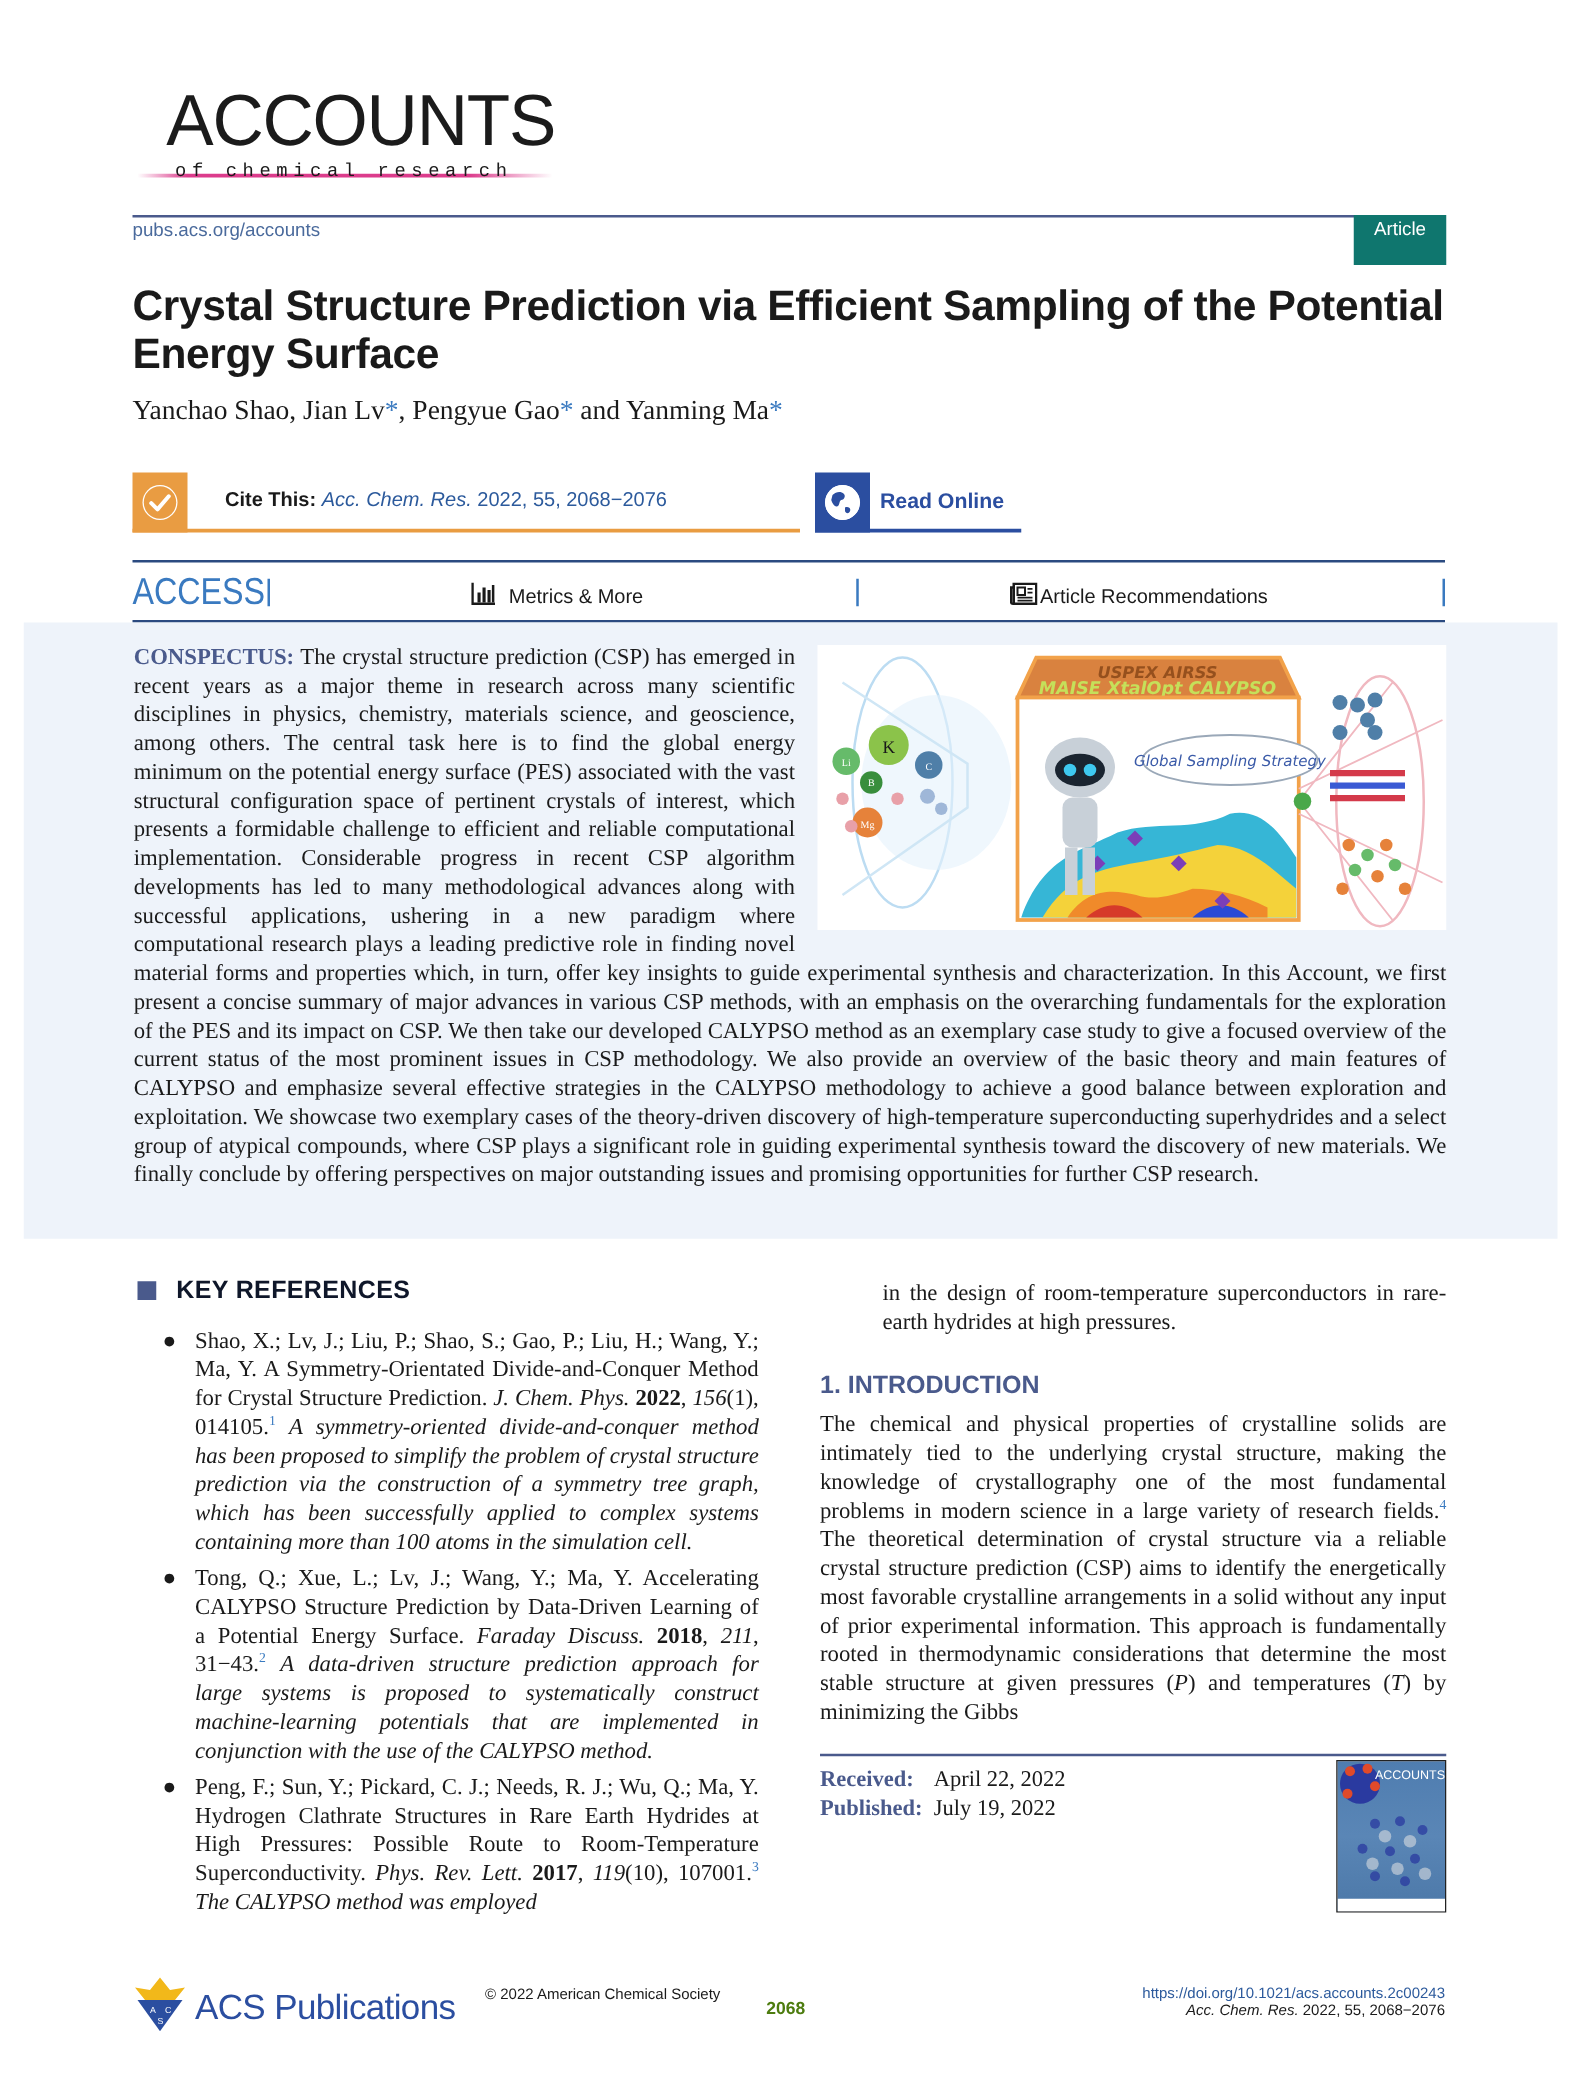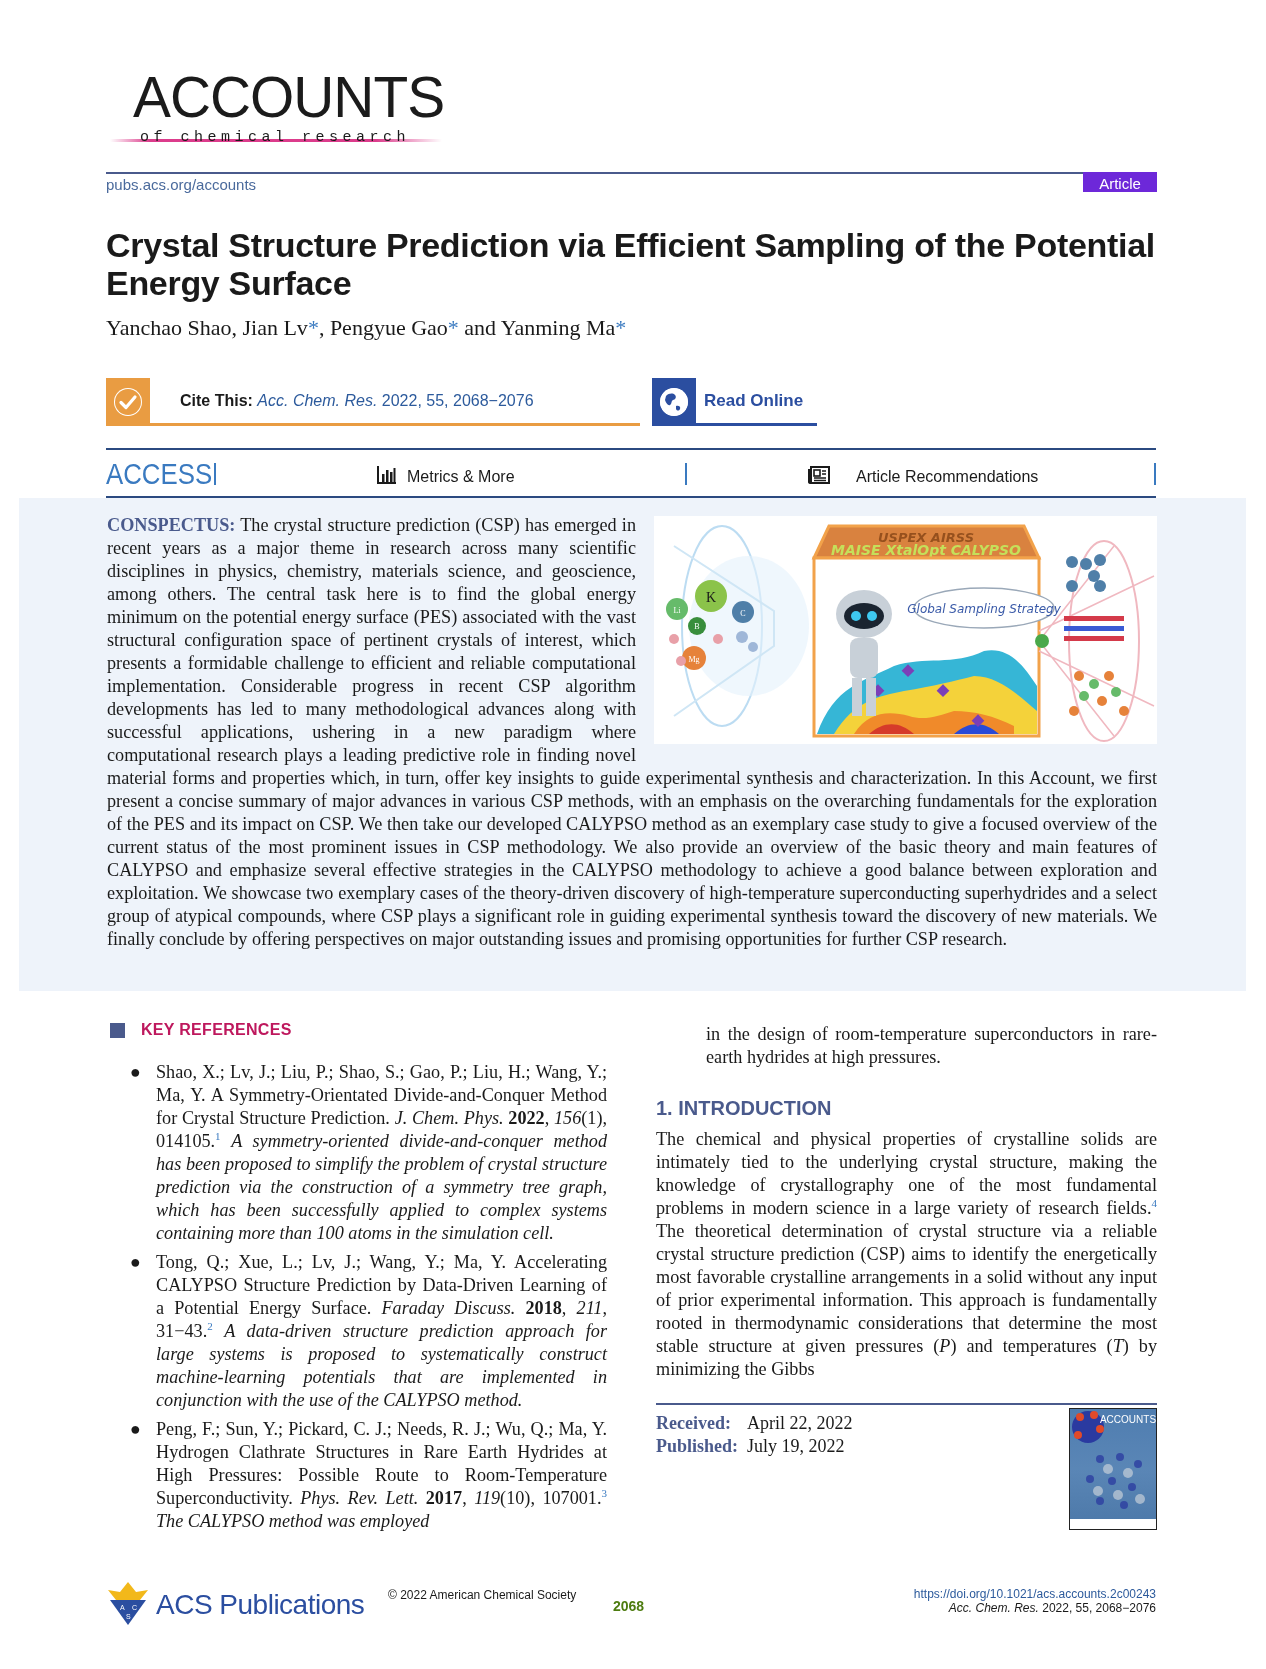--- a/index.html
+++ b/index.html
@@ -10,21 +10,21 @@
   .serif { font-family: "Liberation Serif", serif; }
 
   
   .logo-main { left: 133px; top: 68px; font-family: "Liberation Sans", sans-serif; font-size: 58px; letter-spacing: -1px; color: #1b1b1b; line-height: 1; font-weight: 400; transform: scaleX(0.98); transform-origin: left; }
   .logo-sub { left: 110px; top: 131px; width: 332px; height: 18px; }
   .logo-sub .bar { position: absolute; left: 0; top: 8px; width: 332px; height: 3px; background: linear-gradient(90deg, rgba(220,60,140,0) 0%, #dc3c8c 12%, #dc3c8c 80%, rgba(220,60,140,0) 100%); }
   .logo-sub .txt { position: absolute; left: 30px; top: -2px; font-family: Liberation Mono, monospace; font-size: 15px; letter-spacing: 4.5px; color: #1b1b1b; }
 
   .header-line { left: 106px; top: 172px; width: 1050px; height: 2px; background: #4a5a8c; }
   .site-link { left: 106px; top: 176px; font-size: 15px; color: #4a6a9c; }
-  .article-badge { left: 1083px; top: 172px; width: 74px; height: 20px; background: #6d28d9; color: #fff; font-size: 15px; text-align: center; line-height: 24px; }
+  .article-badge { left: 1083px; top: 172px; width: 74px; height: 40px; background: #0f766e; color: #fff; font-size: 15px; text-align: center; line-height: 24px; }
 
   .title { left: 106px; top: 226px; width: 1060px; font-size: 34px; line-height: 38px; font-weight: 700; color: #1a1a1a; letter-spacing: -0.3px; }
   .authors { left: 106px; top: 315px; font-size: 22px; color: #1a1a1a; }
   .authors .star { color: #3a7ac0; }
 
   
   .cite-box { left: 106px; top: 378px; width: 534px; height: 48px; border-bottom: 3px solid #e99c42; }
   .cite-icon-bg { position: absolute; left: 0; top: 0; width: 44px; height: 48px; background: #e99c42; }
   .cite-icon { position: absolute; left: 8px; top: 10px; width: 28px; height: 28px; border-radius: 50%; background: #fff; }
   .cite-text { position: absolute; left: 50px; top: 14px; font-size: 16px; color: #1a1a1a; white-space: nowrap; margin-left: 24px; }
@@ -34,33 +34,33 @@
 
   .read-box { left: 652px; top: 378px; width: 165px; height: 48px; border-bottom: 3px solid #2b4ea0; }
   .read-icon-bg { position: absolute; left: 0; top: 0; width: 44px; height: 48px; background: #2b4ea0; }
   .read-icon { position: absolute; left: 8px; top: 10px; width: 28px; height: 28px; border-radius: 50%; background: #fff; overflow: hidden; }
   .read-text { position: absolute; left: 52px; top: 13px; font-size: 17px; font-weight: 700; color: #2b4ea0; }
 
   .access-top { left: 106px; top: 448px; width: 1050px; height: 2px; background: #2b4a80; }
   .access-label { left: 106px; top: 457px; font-size: 30px; color: #3a7ac0; letter-spacing: 0px; transform: scaleX(0.86); transform-origin: left; }
   .vbar { width: 2px; height: 22px; background: #3a7ac0; }
   .metrics { left: 377px; top: 466px; font-size: 16px; color: #1a1a1a; display: flex; align-items: center; gap: 10px; }
-  .recs { left: 808px; top: 466px; font-size: 16px; color: #1a1a1a; display: flex; align-items: center; gap: 26px; }
+  .recs { left: 808px; top: 466px; font-size: 16px; color: #1a1a1a; display: flex; align-items: center; gap: 2px; }
   .access-bottom { left: 106px; top: 496px; width: 1050px; height: 2px; background: #2b4a80; }
 
   
   .consp-bg { left: 19px; top: 498px; width: 1227px; height: 493px; background: #eef3fa; }
   .consp-text { left: 107px; top: 514px; width: 1050px; font-size: 18.2px; line-height: 23px; text-align: justify; color: #1a1a1a; }
   .consp-text .lead { color: #4a5a8c; font-weight: 700; }
   .fig { float: right; width: 503px; height: 228px; margin-left: 18px; margin-top: 2px; margin-bottom: 6px; background: #fff; position: relative; overflow: hidden; }
 
   
   .kr-head { left: 110px; top: 1021px; display: flex; align-items: center; gap: 16px; }
   .kr-sq { width: 15px; height: 15px; background: #4a5a8c; }
-  .kr-title { font-size: 16px; color: #be185d; font-weight: 700; letter-spacing: 0.3px; }
+  .kr-title { font-size: 20px; color: #0f172a; font-weight: 700; letter-spacing: 0.3px; }
 
   .refs { left: 130px; top: 1061px; width: 477px; font-size: 18.2px; line-height: 23px; text-align: justify; }
   .ref-item { position: relative; padding-left: 26px; margin-bottom: 6px; }
   .ref-item .bullet { position: absolute; left: 0; top: 0; }
   .ref-item .sup { color: #3a7ac0; font-size: 11px; vertical-align: super; line-height: 0; }
   .ref-item i { font-style: italic; }
 
   .right-col { left: 656px; width: 501px; font-size: 18.2px; line-height: 23px; text-align: justify; }
   .ref-cont { top: 1023px; padding-left: 50px; }
   .intro-head { top: 1097px; font-size: 20px; color: #4a5a8c; font-weight: 700; }

